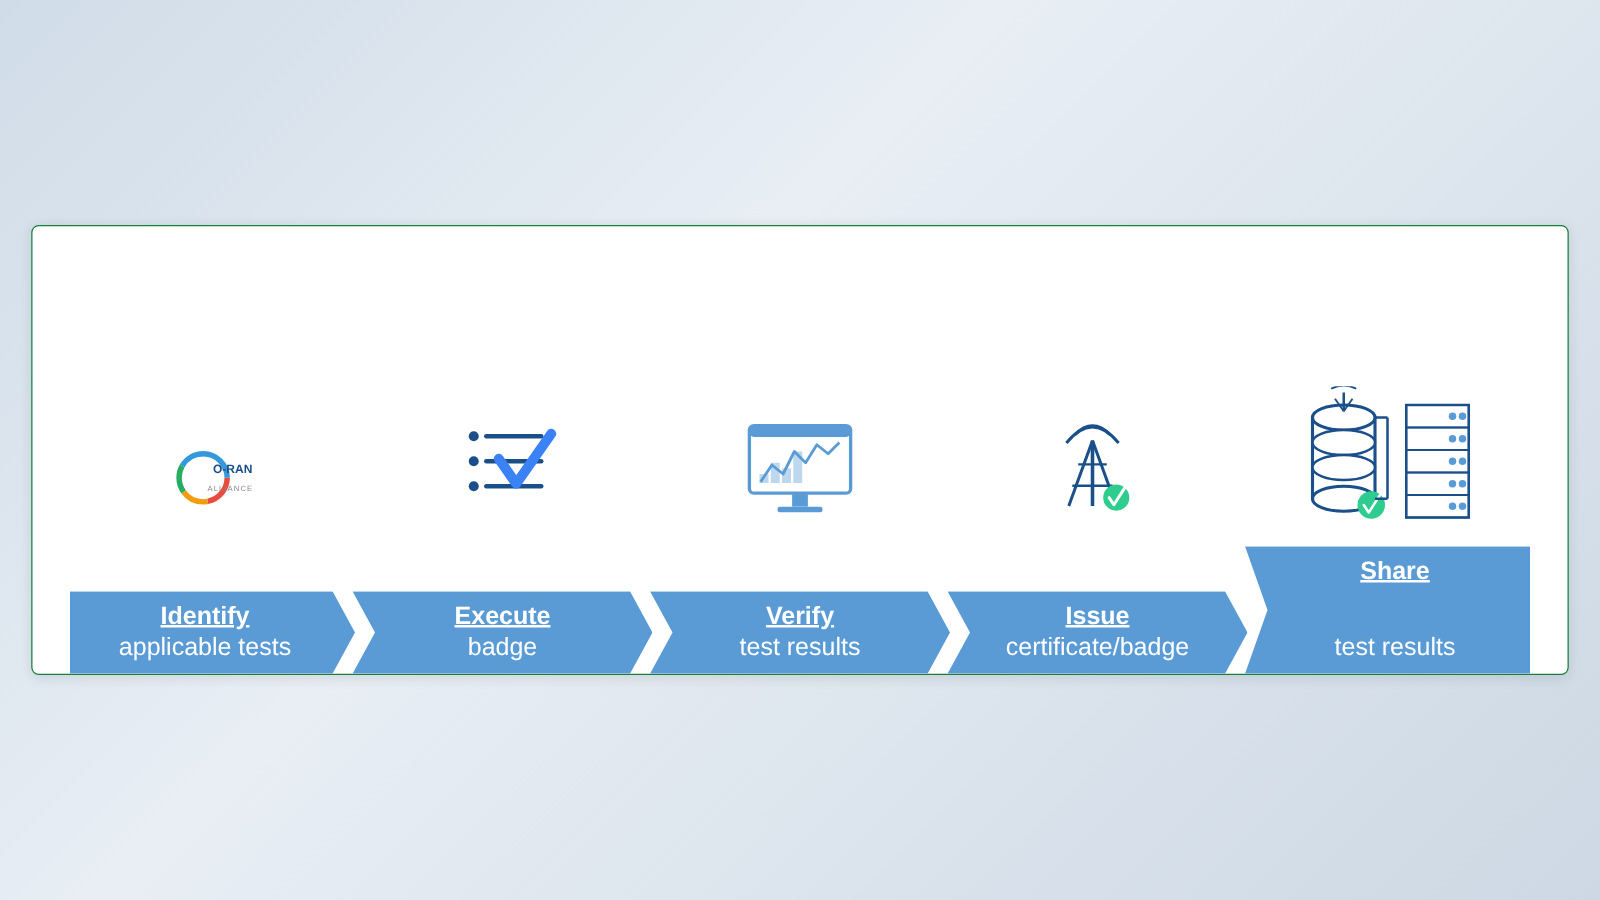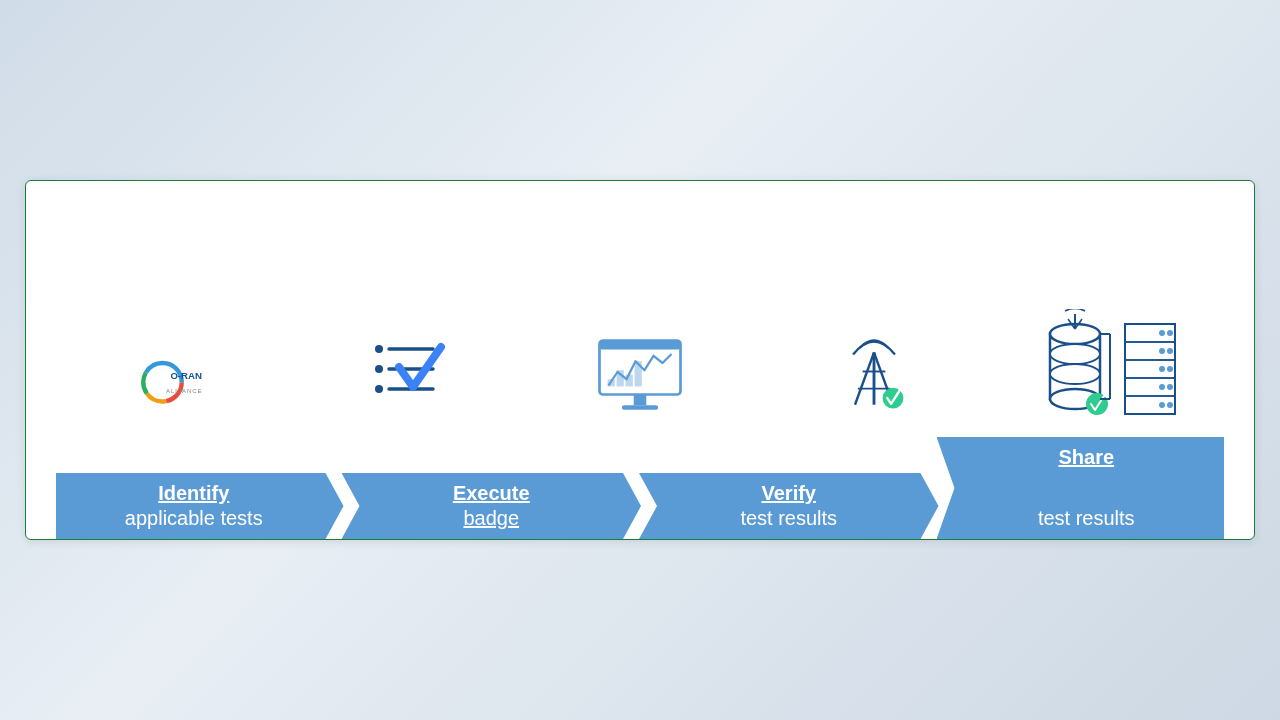--- a/index.html
+++ b/index.html
@@ -252,30 +252,34 @@
 
   </div>
 
   <div class="steps-row">
 
     <div class="step" style="margin-right:-2px; z-index:5;">
       <span class="step-title">Identify</span>
       <span class="step-sub">applicable tests</span>
     </div>
 
-    <div class="step" style="margin-right:-2px; z-index:4;text-decoration:underline;">
+    <div class="step" style="margin-right:-2px; z-index:4;">
       <span class="step-title">Execute</span>
       <span class="step-sub">badge</span>
     </div>
 
     <div class="step" style="margin-right:-2px; z-index:3;margin-top:44px;">
       <span class="step-title">Verify</span>
       <span class="step-sub">test results</span>
     </div>
 
+    <div class="step" style="margin-right:-2px; z-index:2;">
+      <span class="step-title">Issue</span>
+      <span class="step-sub">certificate/badge</span>
+    </div>
 
     <div class="step" style="z-index:1;gap:36px;">
       <span class="step-title">Share</span>
       <span class="step-sub">test results</span>
     </div>
 
   </div>
 </div>
 
 </body></html>

